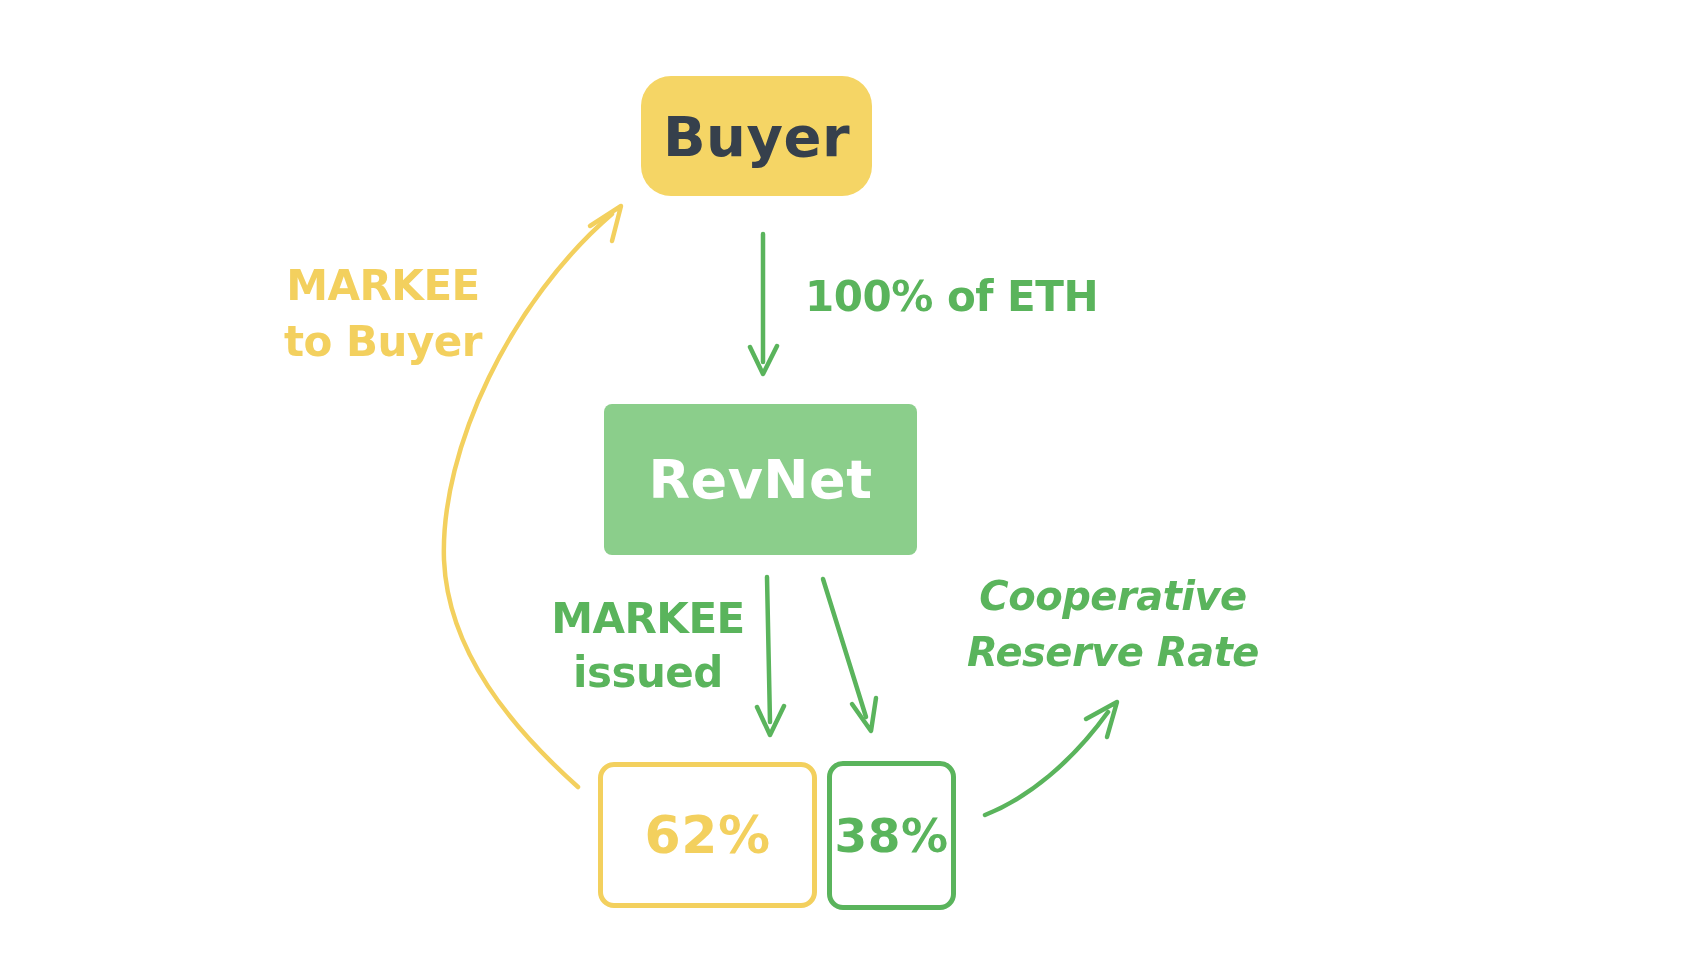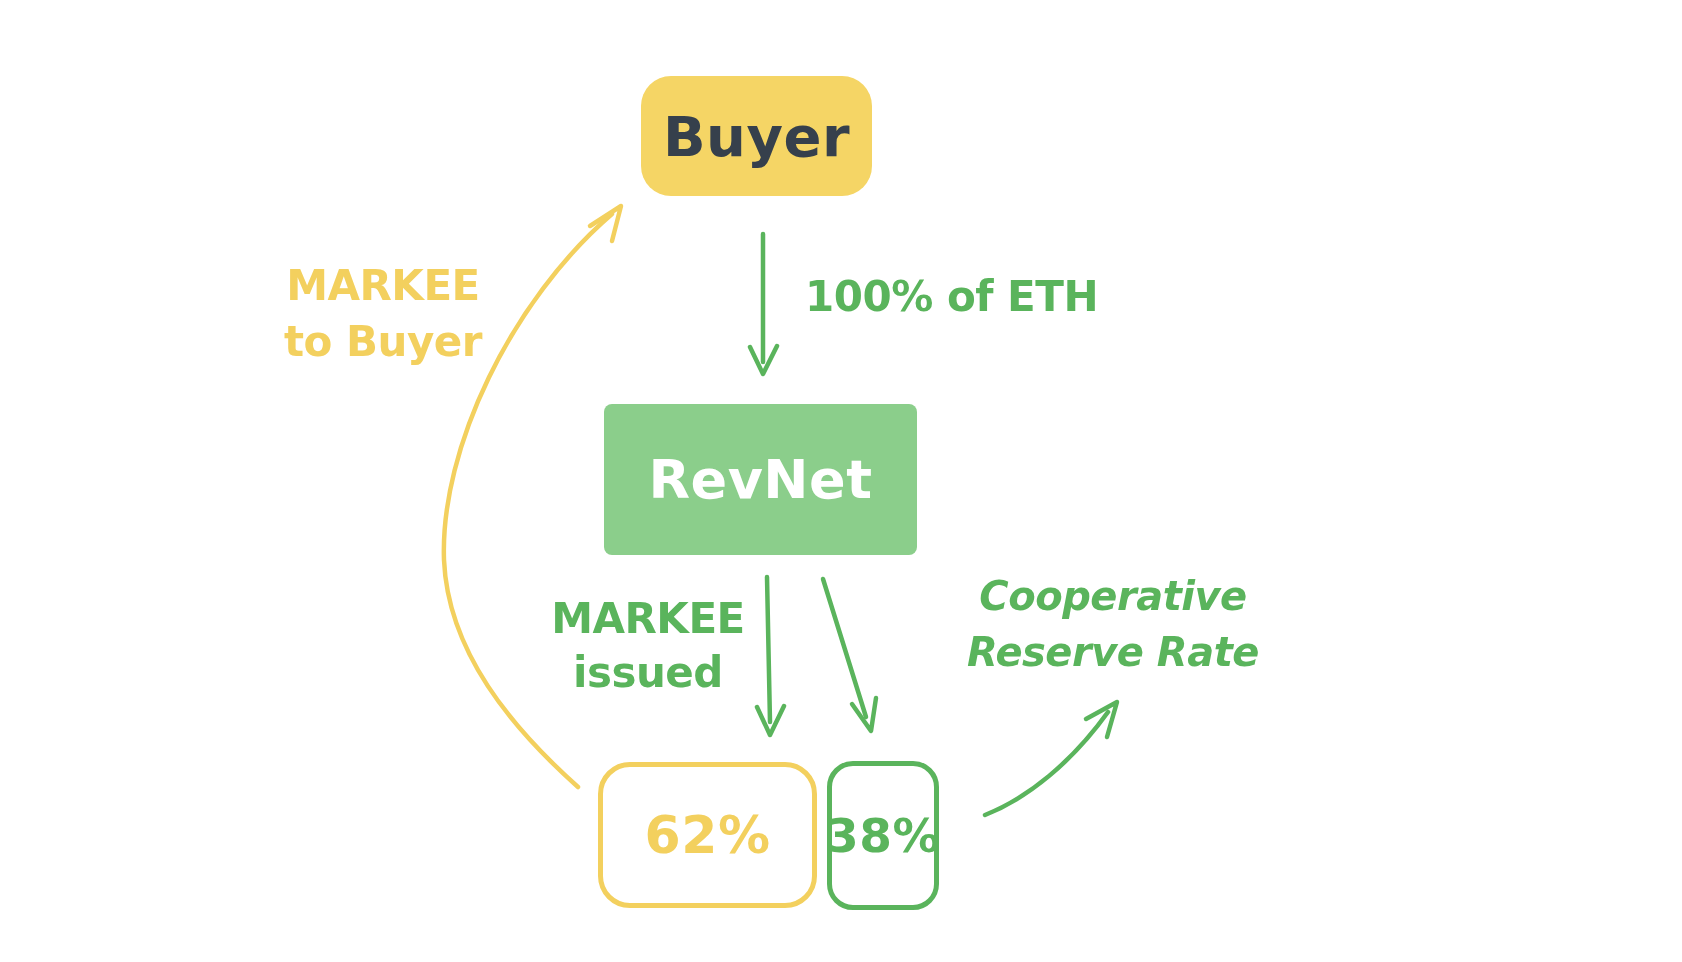--- a/index.html
+++ b/index.html
@@ -60,30 +60,30 @@
     width: 313px; height: 151px;
     background: var(--green-fill);
     border-radius: 8px;
     color: var(--white-text);
     font-size: 54px;
   }
   .node-62 {
     left: 598px; top: 762px;
     width: 219px; height: 146px;
     border: 5px solid var(--yellow-stroke);
-    border-radius: 32px;
+    border-radius: 16px;
     color: var(--yellow-stroke);
     font-size: 52px;
     background: transparent;
   }
   .node-38 {
     left: 827px; top: 761px;
-    width: 112px; height: 149px;
+    width: 129px; height: 149px;
     border: 5px solid var(--green-stroke);
-    border-radius: 26px;
+    border-radius: 16px;
     color: var(--green-stroke);
     font-size: 47px;
     background: transparent;
   }
 
   .flow-label {
     position: absolute;
     font-weight: bold;
     white-space: pre-line;
     letter-spacing: -0.5px;

